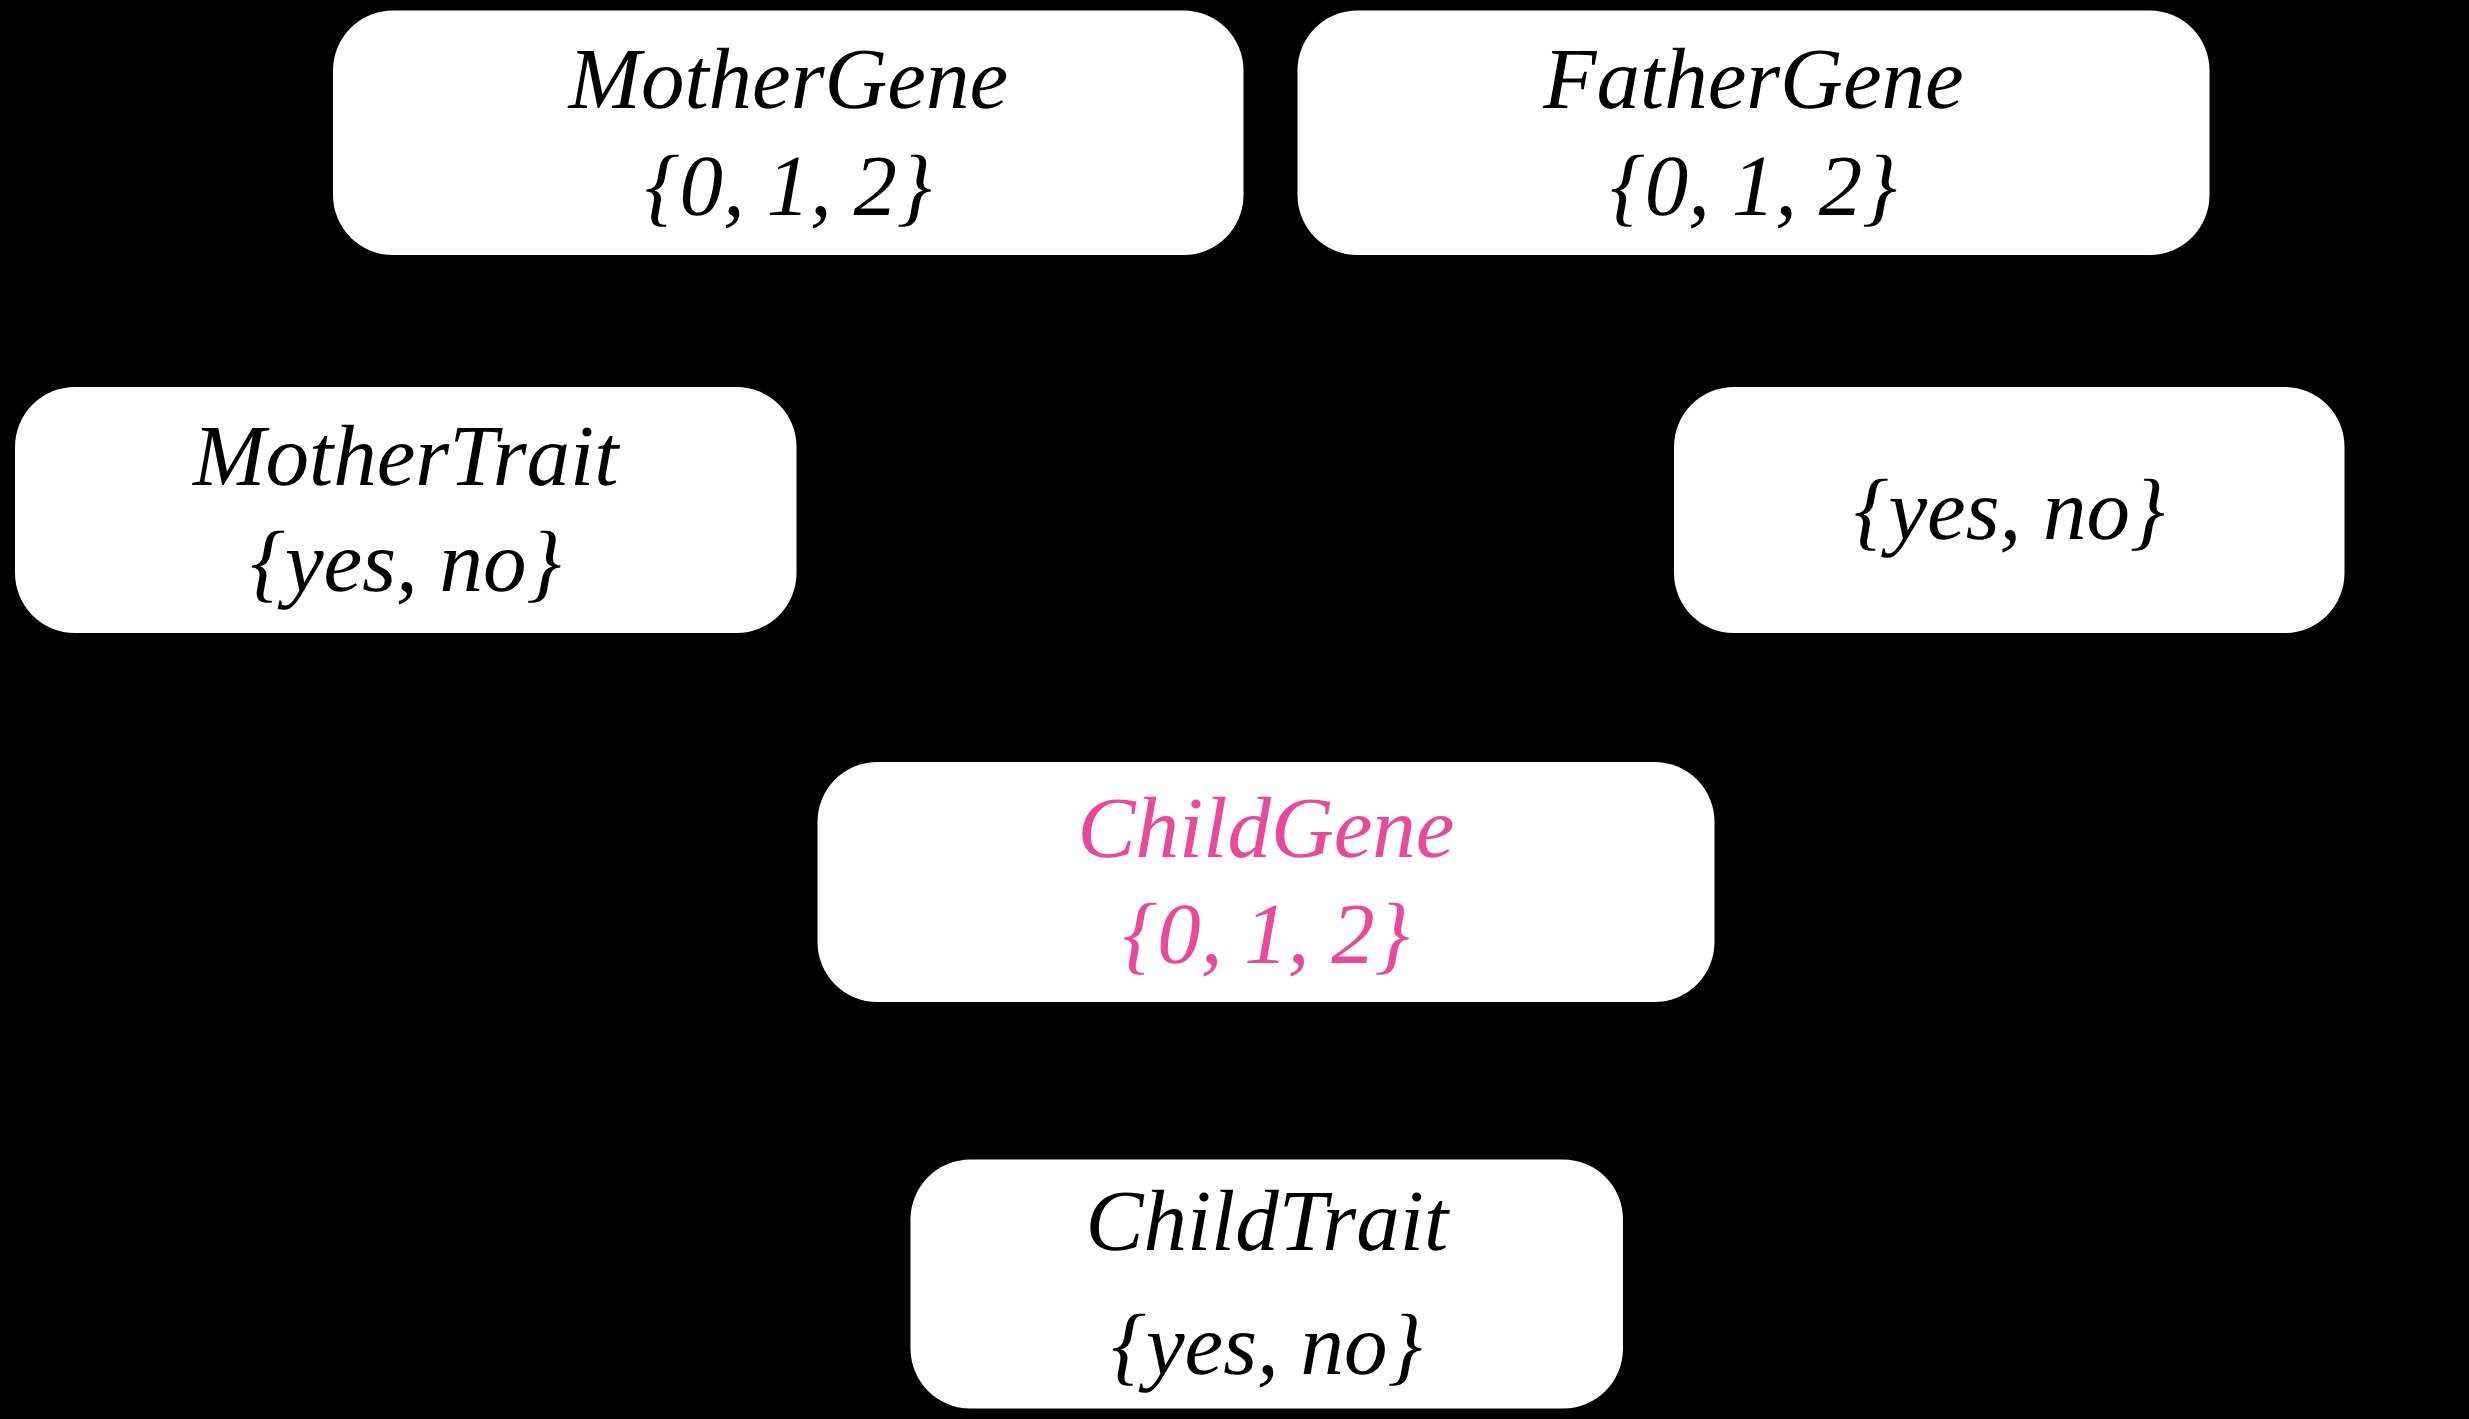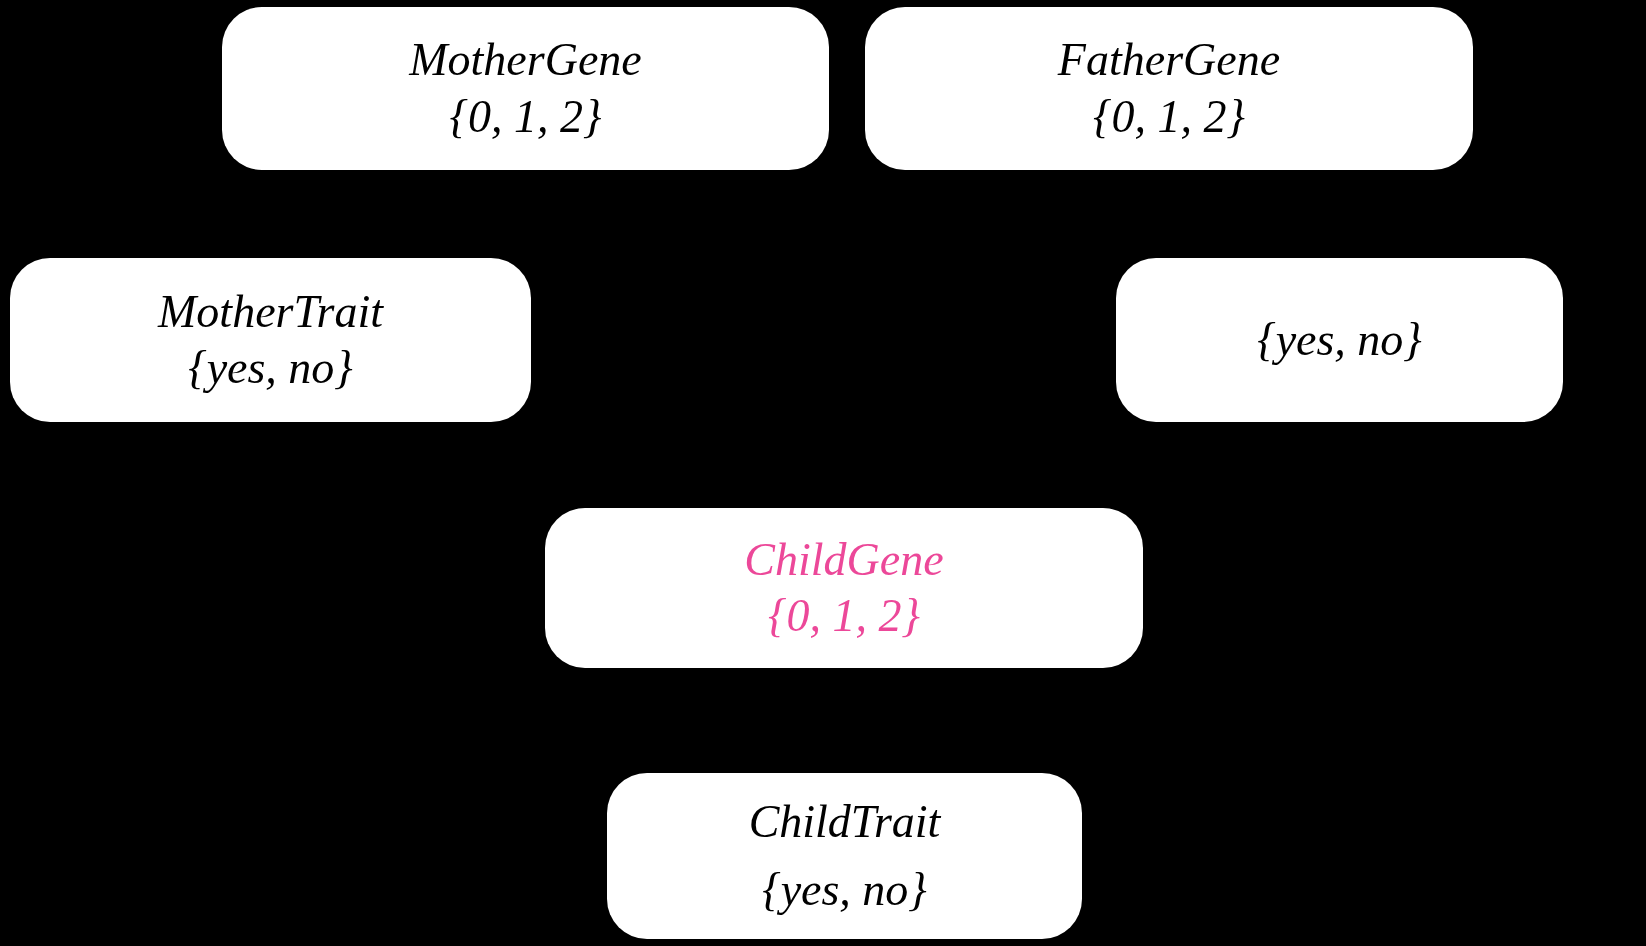--- a/index.html
+++ b/index.html
@@ -19,21 +19,21 @@
     position: absolute;
     background: #ffffff;
     border-radius: 40px;
     display: flex;
     flex-direction: column;
     align-items: center;
     justify-content: center;
     text-align: center;
     color: #000000;
     font-style: italic;
-    font-size: 46px;
+    font-size: 58px;
     line-height: 1.22;
     box-sizing: border-box;
   }
   .node .node-title,
   .node .node-values {
     display: block;
     white-space: nowrap;
   }
 </style>
 </head>

